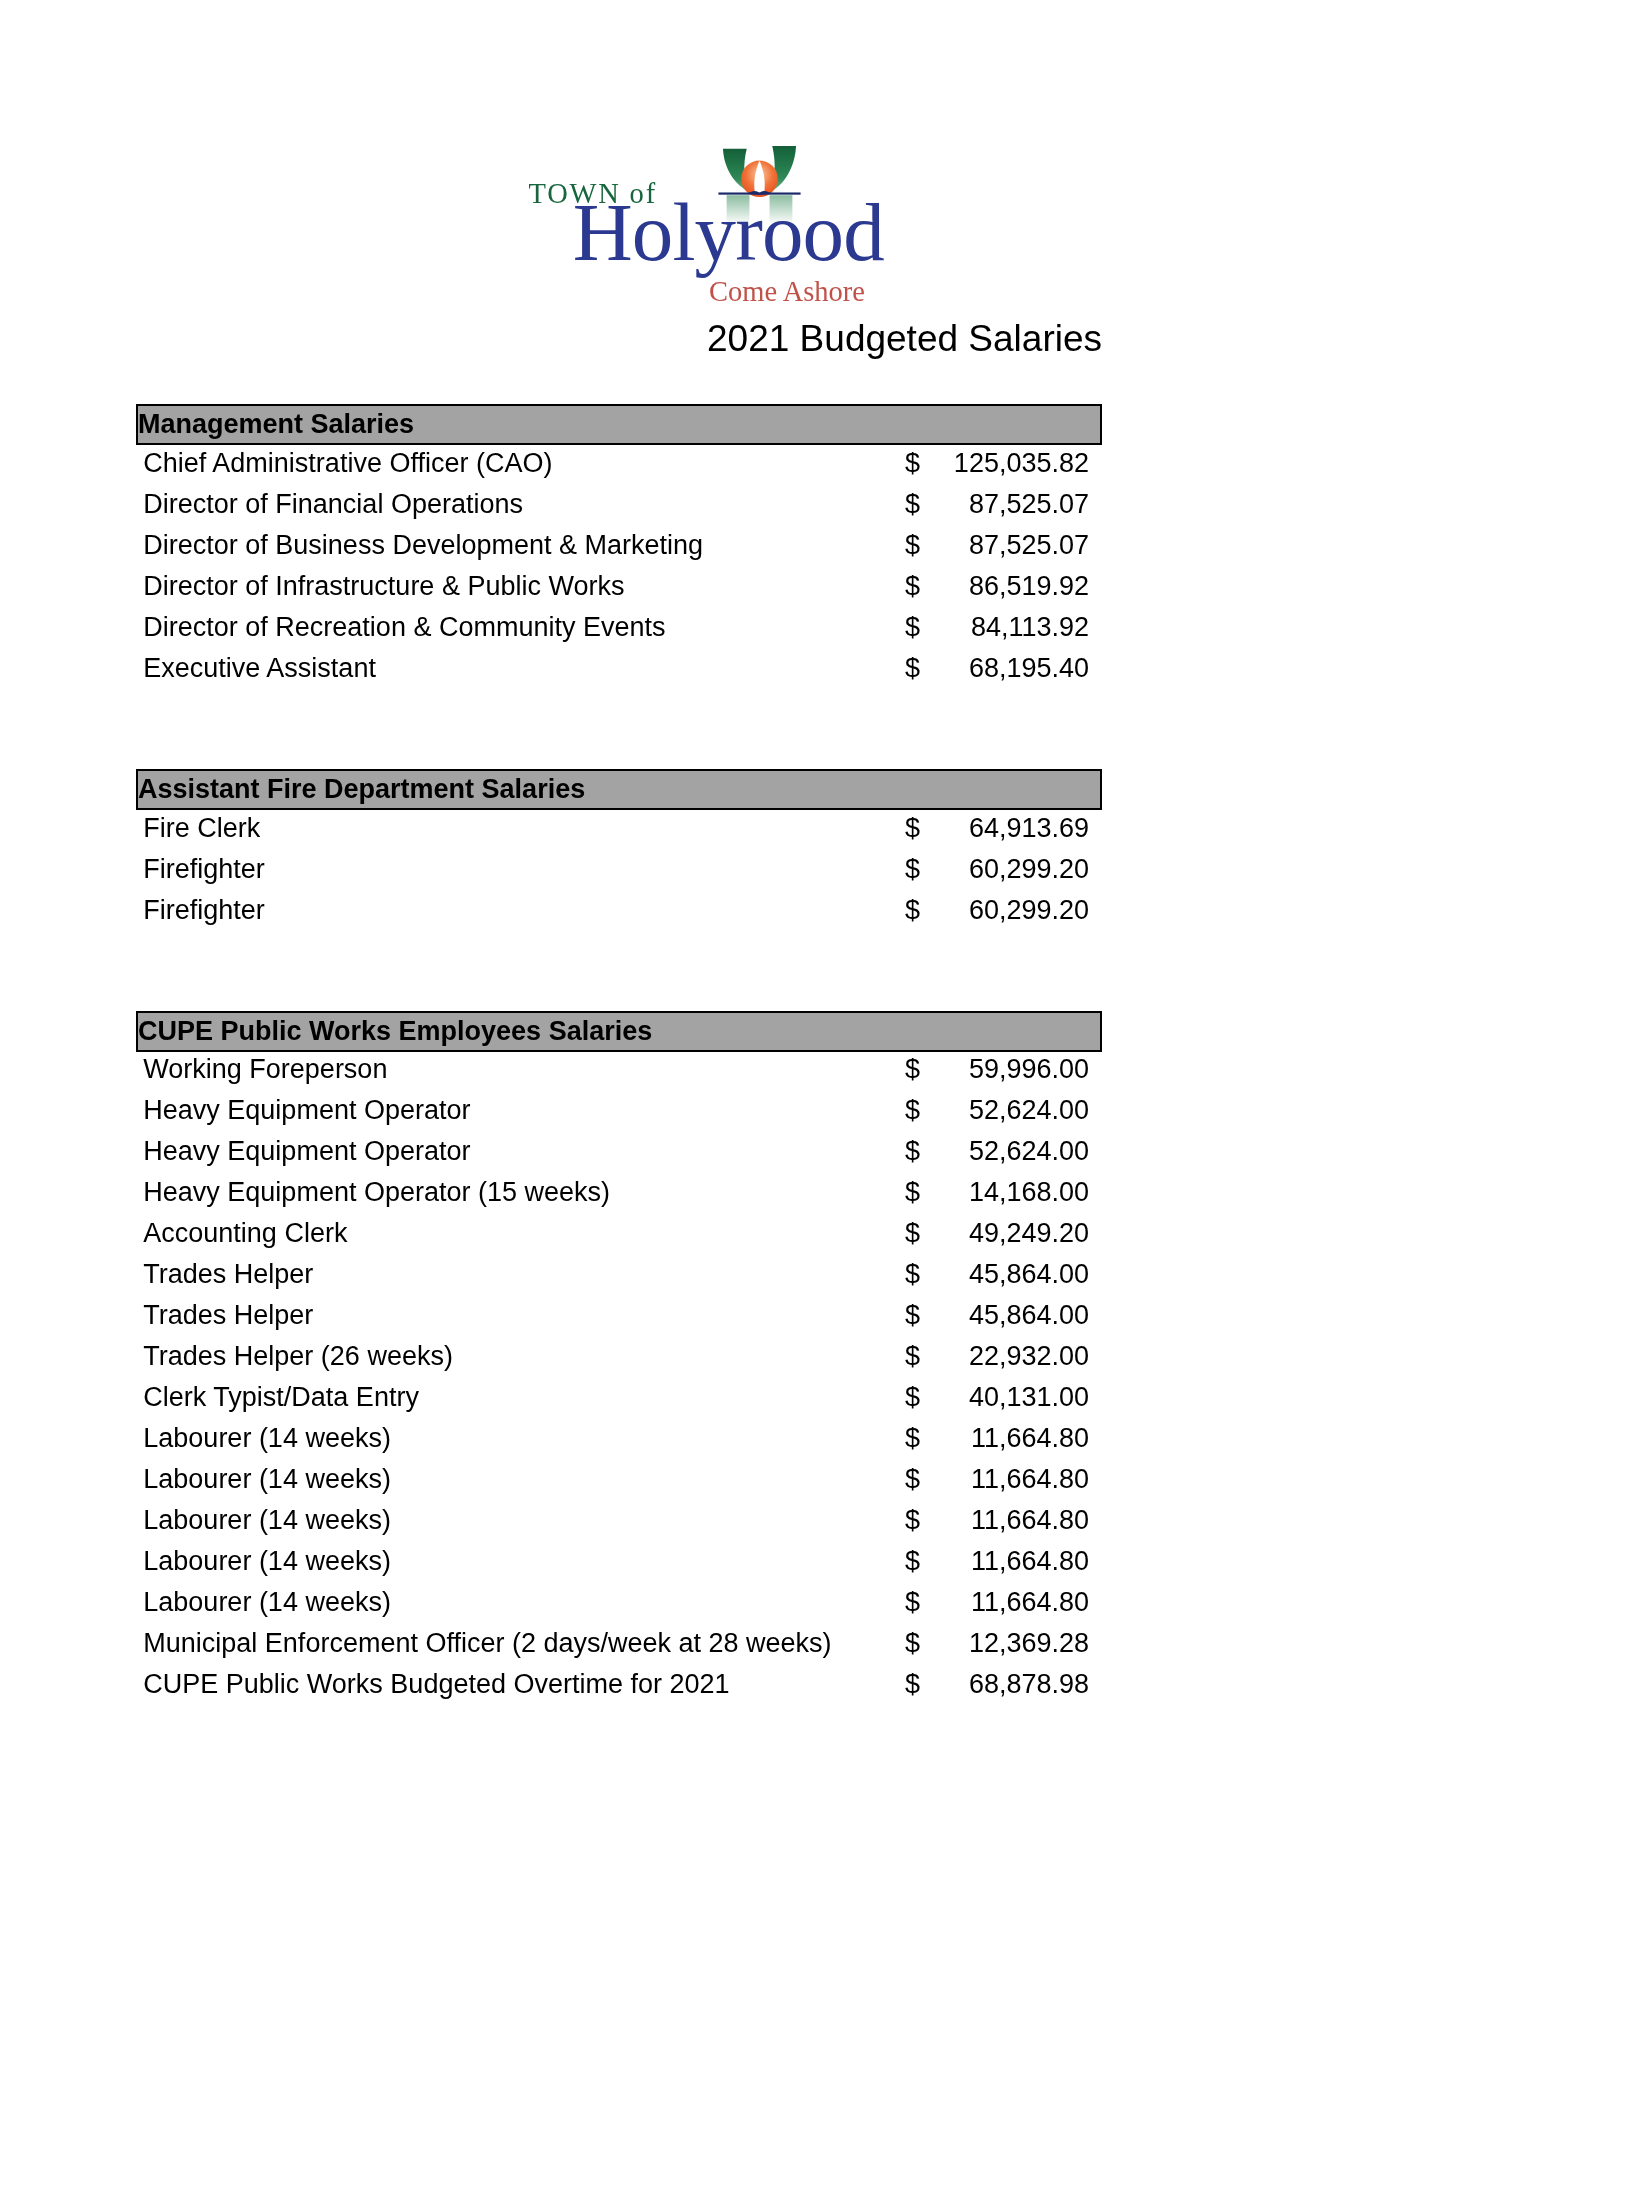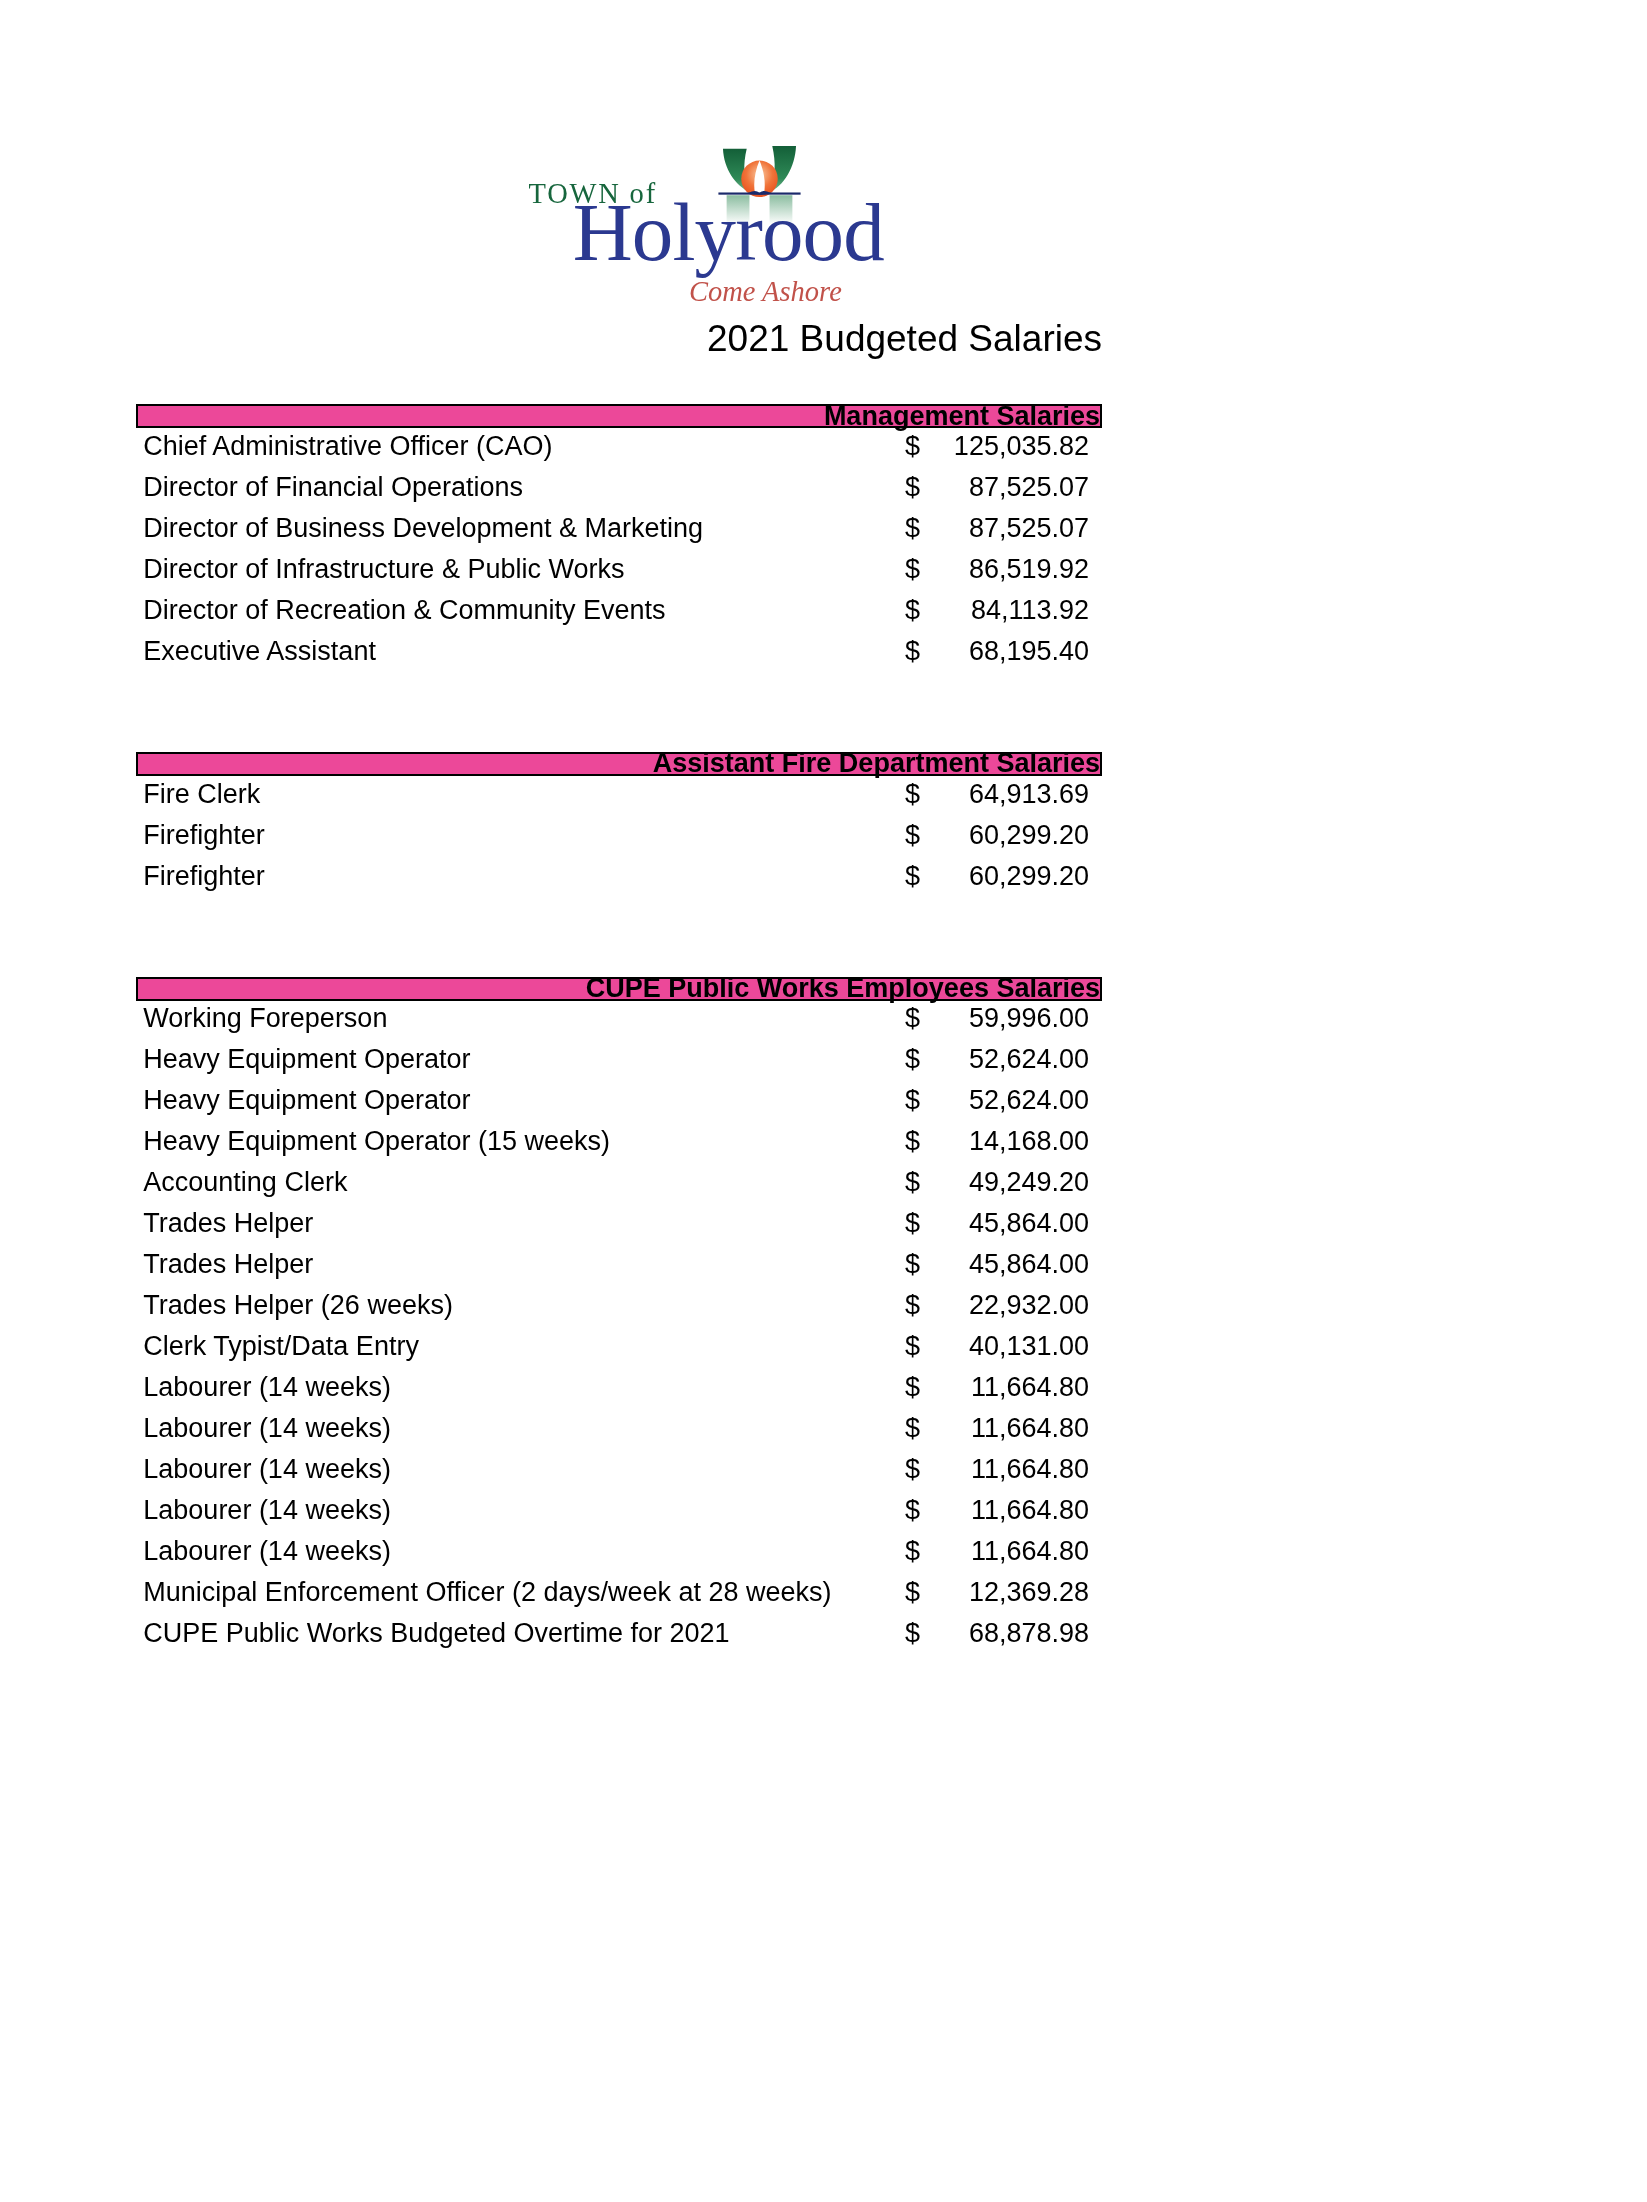--- a/index.html
+++ b/index.html
@@ -16,35 +16,35 @@
     position:absolute; left:5.5px; top:40px;
     font-family:"Liberation Serif", serif; font-size:28.5px; letter-spacing:1.8px;
     color:#17663d;
   }
   .logo .holyrood {
     position:absolute; left:1.8px; top:53px;
     font-family:"Liberation Serif", serif; font-size:83px; line-height:1;
     color:#2b3990; letter-spacing:-0.9px;margin-left:48px;
   }
   .logo .come-ashore {
-    position:absolute; left:166px; top:138px;
-    font-family:"Liberation Serif", serif; font-style:italic; font-size:28.5px;
+    position:absolute; left:186px; top:138px;
+    font-family:"Liberation Serif", serif; font-size:28.5px;
     color:#c1524a;
   }
   
   .doc-title {
     position:absolute; left:136px; top:318px; width:966px;
     text-align:right; font-size:37px; font-weight:normal; color:#000;
   }
   
   .sections { position:absolute; left:136px; top:404px; width:966px; }
   .salary-section { margin-bottom:75px; }
   .table-header {
-    height:24px; background:#ec4899; border:2.8px solid #000;
-    display:flex; align-items:center; justify-content:flex-end;
+    height:41px; background:#a3a3a3; border:2.8px solid #000;
+    display:flex; align-items:center; justify-content:flex-start;
     font-size:27px; font-weight:bold; color:#000;
   }
   .table-rows { padding-top:2.8px; }
   .row {
     display:flex; height:41px; font-size:27px; color:#000;
   }
   .row .desc { flex:1; padding-left:7.3px; white-space:nowrap; }
   .row .value {
     width:197px; display:flex; justify-content:space-between;
     padding-right:13px;

